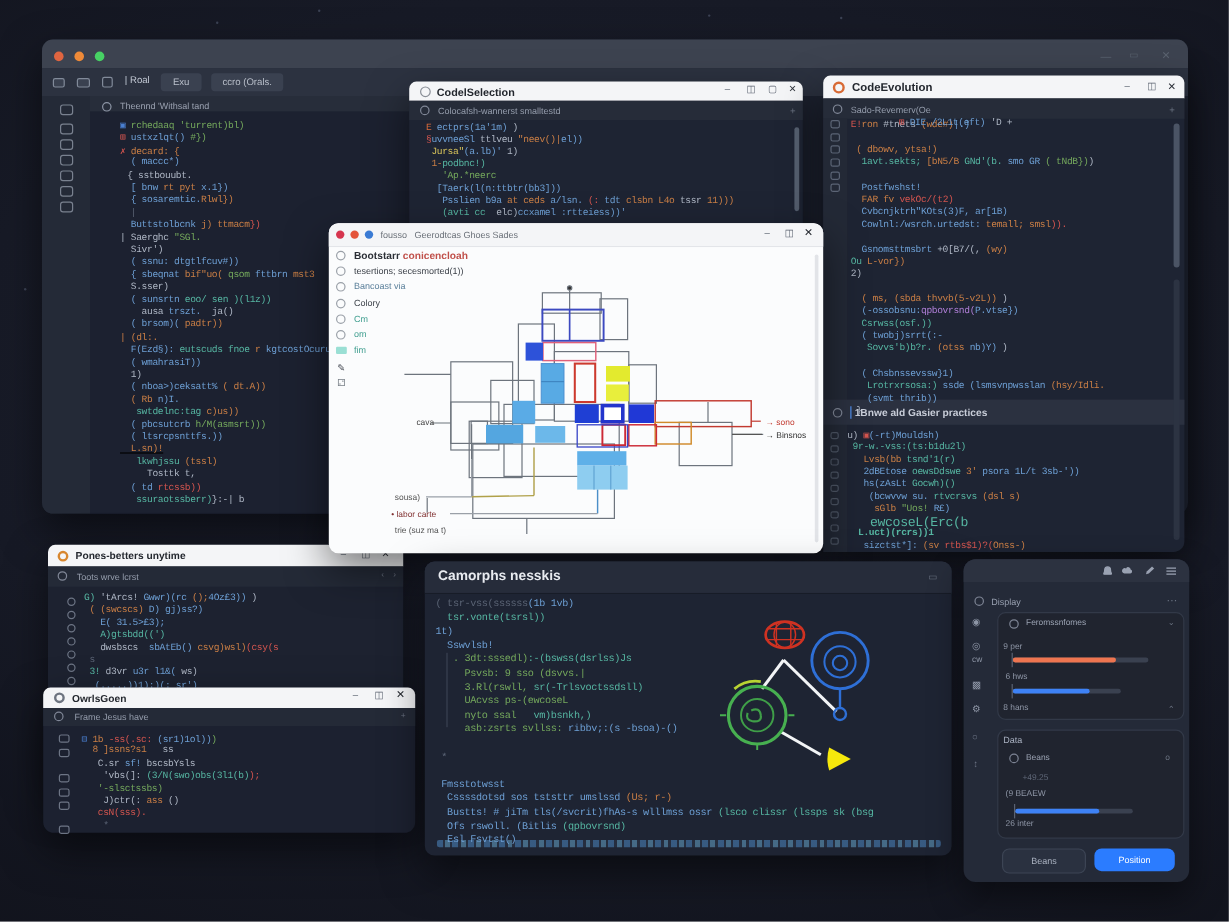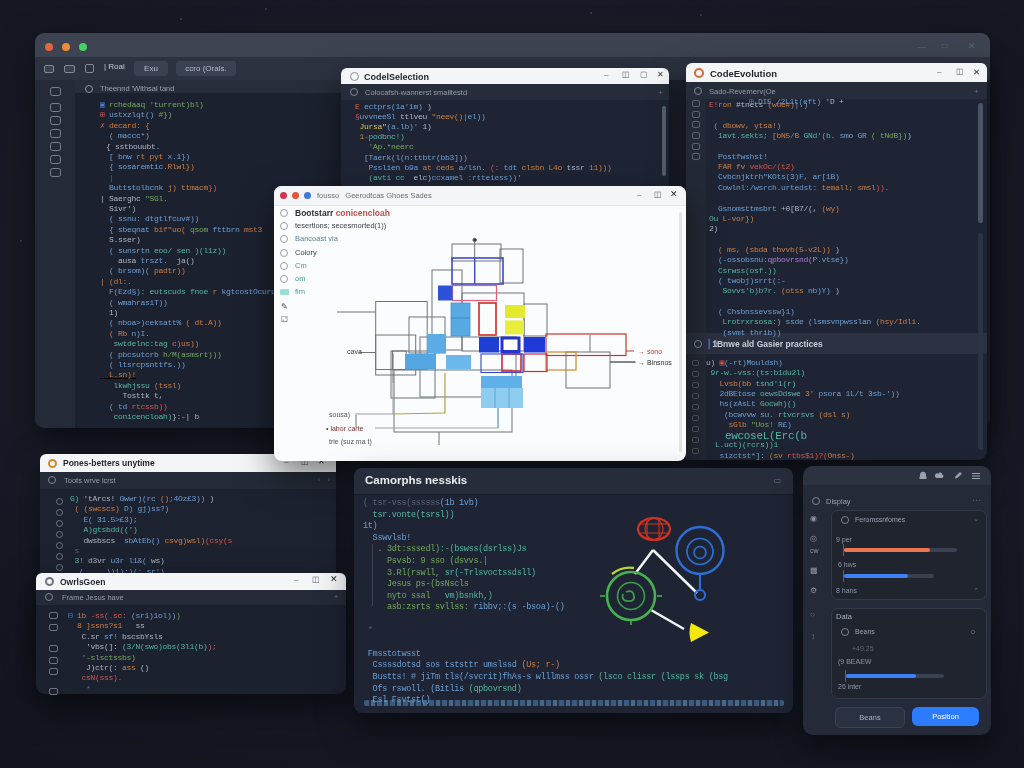--- a/index.html
+++ b/index.html
@@ -74,21 +74,21 @@
 <div class="cl" style="left:100px;top:308.0px;font-size:8px;"><span style="color:#aeb6c4">  1)</span></div>
 <div class="cl" style="left:100px;top:318.4px;font-size:8px;"><span style="color:#6d9fd4">  ( nboa&gt;)ceksatt% </span><span style="color:#c97e45">( dt.A))</span></div>
 <div class="cl" style="left:100px;top:328.8px;font-size:8px;"><span style="color:#c97e45">  ( Rb </span><span style="color:#6d9fd4">n)I.</span></div>
 <div class="cl" style="left:100px;top:339.2px;font-size:8px;"><span style="color:#56b6a2">   swtdelnc:tag </span><span style="color:#c97e45">c)us))</span></div>
 <div class="cl" style="left:100px;top:349.6px;font-size:8px;"><span style="color:#6d9fd4">  ( pbcsutcrb </span><span style="color:#74a85c">h/M(asmsrt)))</span></div>
 <div class="cl" style="left:100px;top:360.0px;font-size:8px;"><span style="color:#6d9fd4">  ( ltsrcpsnttfs.))</span></div>
 <div class="cl" style="left:100px;top:370.4px;font-size:8px;text-decoration:underline;"><span style="color:#c97e45">  L.sn)!</span></div>
 <div class="cl" style="left:100px;top:380.8px;font-size:8px;"><span style="color:#56b6a2">   lkwhjssu </span><span style="color:#c97e45">(tssl)</span></div>
 <div class="cl" style="left:100px;top:391.2px;font-size:8px;"><span style="color:#aeb6c4">     Tosttk t,</span></div>
 <div class="cl" style="left:100px;top:401.6px;font-size:8px;"><span style="color:#6d9fd4">  ( td </span><span style="color:#d4554f">rtcssb))</span></div>
-<div class="cl" style="left:100px;top:412.0px;font-size:8px;"><span style="color:#56b6a2">   conicencloah)</span><span style="color:#aeb6c4">}:-| b</span></div>
+<div class="cl" style="left:100px;top:412.0px;font-size:8px;"><span style="color:#56b6a2">   ssuraotssberr)</span><span style="color:#aeb6c4">}:-| b</span></div>
 
 <div class="win" style="left:341px;top:68px;width:328px;height:290px;background:#1e2433;">
  <div style="position:absolute;left:0;top:0;right:0;height:16px;background:#f4f5f7;border-radius:6px 6px 0 0;"></div>
  <div class="circ" style="left:9px;top:4px;width:9px;height:9px;border:1.5px solid #8a8f98;"></div>
  <div class="ttl" style="left:23px;top:3.5px;font-size:9px;">CodelSelection</div>
  <div class="ctl" style="left:263px;top:2px;font-size:8px;">–</div>
  <div class="ctl" style="left:281px;top:2px;font-size:8px;">◫</div>
  <div class="ctl" style="left:299px;top:2px;font-size:8px;">▢</div>
  <div class="ctl" style="left:316px;top:2px;font-size:8px;color:#30343c;">✕</div>
  <div style="position:absolute;left:0;top:16px;right:0;height:16px;background:#262c39;"></div>
@@ -162,21 +162,21 @@
 <div class="cl" style="left:709px;top:327.7px;font-size:8px;"><span style="color:#6d9fd4">   (svmt thrib))</span></div>
 <div class="cl" style="left:709px;top:338.1px;font-size:8px;"><span style="color:#aeb6c4"> }</span></div>
 <div class="cl" style="left:706px;top:358.0px;font-size:8px;"><span style="color:#aeb6c4">u) </span><span style="color:#d4554f">▣</span><span style="color:#6d9fd4">(-rt)Mouldsh)</span></div>
 <div class="cl" style="left:706px;top:368.3px;font-size:8px;"><span style="color:#56b6a2"> 9r-w.-vss:(ts:b1du2l)</span></div>
 <div class="cl" style="left:706px;top:378.6px;font-size:8px;"><span style="color:#c97e45">   Lvsb(bb </span><span style="color:#56b6a2">tsnd'1(r)</span></div>
 <div class="cl" style="left:706px;top:388.9px;font-size:8px;"><span style="color:#6d9fd4">   2dBEtose </span><span style="color:#56b6a2">oewsDdswe </span><span style="color:#c97e45">3' </span><span style="color:#6d9fd4">psora 1L/t 3sb-'))</span></div>
 <div class="cl" style="left:706px;top:399.2px;font-size:8px;"><span style="color:#6d9fd4">   hs(zAsLt </span><span style="color:#56b6a2">Gocwh)()</span></div>
 <div class="cl" style="left:706px;top:409.5px;font-size:8px;"><span style="color:#6d9fd4">    (bcwvvw su. </span><span style="color:#56b6a2">rtvcrsvs </span><span style="color:#c97e45">(dsl s)</span></div>
 <div class="cl" style="left:706px;top:419.8px;font-size:8px;"><span style="color:#c97e45">     sGlb </span><span style="color:#74a85c">"Uos! </span><span style="color:#6d9fd4">R£)</span></div>
 <div class="cl" style="left:706px;top:430.1px;font-size:11px;"><span style="color:#56b6a2">   ewcoseL(Erc(b</span></div>
-<div class="cl" style="left:706px;top:440.4px;font-size:8px;"><span style="color:#56b6a2">  L.uct)(rcrs))1</span></div>
+<div class="cl" style="left:706px;top:440.4px;font-size:8px;font-weight:bold;"><span style="color:#56b6a2">  L.uct)(rcrs))1</span></div>
 <div class="cl" style="left:706px;top:450.7px;font-size:8px;"><span style="color:#6d9fd4">   sizctst*]: </span><span style="color:#c97e45">(sv </span><span style="color:#d4554f">rtbs$1)?(</span><span style="color:#c97e45">Onss-)</span></div>
 
 <div class="win" style="left:40px;top:454px;width:296px;height:200px;background:#1d2230;">
  <div style="position:absolute;left:0;top:0;right:0;height:18px;background:#f4f5f7;border-radius:6px 6px 0 0;"></div>
  <div class="circ" style="left:8px;top:5px;width:9px;height:9px;border:2.2px solid #d8872f;"></div>
  <div class="ttl" style="left:23px;top:4px;font-size:8.5px;">Pones-betters unytime</div>
  <div class="ctl" style="left:244px;top:3px;font-size:8px;">–</div>
  <div class="ctl" style="left:261px;top:3px;font-size:8px;">◫</div>
  <div class="ctl" style="left:278px;top:3px;font-size:8px;color:#2e323a;">✕</div>
  <div style="position:absolute;left:0;top:18px;right:0;height:17px;background:#242a37;"></div>
@@ -336,21 +336,21 @@
  <div style="position:absolute;left:10px;top:232px;right:9px;height:6px;background:repeating-linear-gradient(90deg,#3c648f 0 5px,#272f40 5px 7px,#4c7694 7px 11px,#272f40 11px 13px);opacity:.85;border-radius:2px;"></div>
 </div>
 
 <div class="cl" style="left:363px;top:498.0px;font-size:8.5px;"><span style="color:#5a6374">( tsr-vss(ssssss</span><span style="color:#6d9fd4">(1b 1vb)</span></div>
 <div class="cl" style="left:363px;top:509.6px;font-size:8.5px;"><span style="color:#56b6a2">  tsr.vonte(tsrsl))</span></div>
 <div class="cl" style="left:363px;top:521.2px;font-size:8.5px;"><span style="color:#6d9fd4">1t)</span></div>
 <div class="cl" style="left:363px;top:532.8px;font-size:8.5px;"><span style="color:#6d9fd4">  Sswvlsb!</span></div>
 <div class="cl" style="left:363px;top:544.4px;font-size:8.5px;"><span style="color:#74a85c">   . 3dt:sssedl)</span><span style="color:#56b6a2">:-(bswss(dsrlss)Js</span></div>
 <div class="cl" style="left:363px;top:556.0px;font-size:8.5px;"><span style="color:#74a85c">     Psvsb: 9 sso (dsvvs.|</span></div>
 <div class="cl" style="left:363px;top:567.6px;font-size:8.5px;"><span style="color:#74a85c">     3.Rl(rswll, </span><span style="color:#56b6a2">sr(-Trlsvoctssdsll)</span></div>
-<div class="cl" style="left:363px;top:579.2px;font-size:8.5px;"><span style="color:#74a85c">     Jesus ps-(bsNscls</span></div>
+<div class="cl" style="left:363px;top:579.2px;font-size:8.5px;"><span style="color:#74a85c">     UAcvss ps-(ewcoseL</span></div>
 <div class="cl" style="left:363px;top:590.8px;font-size:8.5px;"><span style="color:#74a85c">     nyto ssal   </span><span style="color:#56b6a2">vm)bsnkh,)</span></div>
 <div class="cl" style="left:363px;top:602.4px;font-size:8.5px;"><span style="color:#74a85c">     asb:zsrts svllss: </span><span style="color:#6d9fd4">ribbv;:(s -bsoa)-()</span></div>
 <div class="cl" style="left:363px;top:625.6px;font-size:8.5px;"><span style="color:#5a6374"> *</span></div>
 <div class="cl" style="left:363px;top:648.8px;font-size:8.5px;"><span style="color:#6d9fd4"> Fmsstotwsst</span></div>
 <div class="cl" style="left:363px;top:660.4px;font-size:8.5px;"><span style="color:#6d9fd4">  Cssssdotsd sos tststtr umslssd </span><span style="color:#c97e45">(Us; r-)</span></div>
 <div class="cl" style="left:363px;top:672.0px;font-size:8.5px;"><span style="color:#6d9fd4">  Bustts! # jiTm tls(/svcrit)fhAs-s wlllmss ossr </span><span style="color:#56b6a2">(lsco clissr (lssps sk (bsg</span></div>
 <div class="cl" style="left:363px;top:683.6px;font-size:8.5px;"><span style="color:#6d9fd4">  Ofs rswoll. (Bitlis </span><span style="color:#56b6a2">(qpbovrsnd)</span></div>
 <div class="cl" style="left:363px;top:695.2px;font-size:8.5px;"><span style="color:#6d9fd4">  Esl Fsvtst()</span></div>
 
 <svg style="position:absolute;left:354px;top:468px;" width="439" height="245" viewBox="0 0 439 245">

